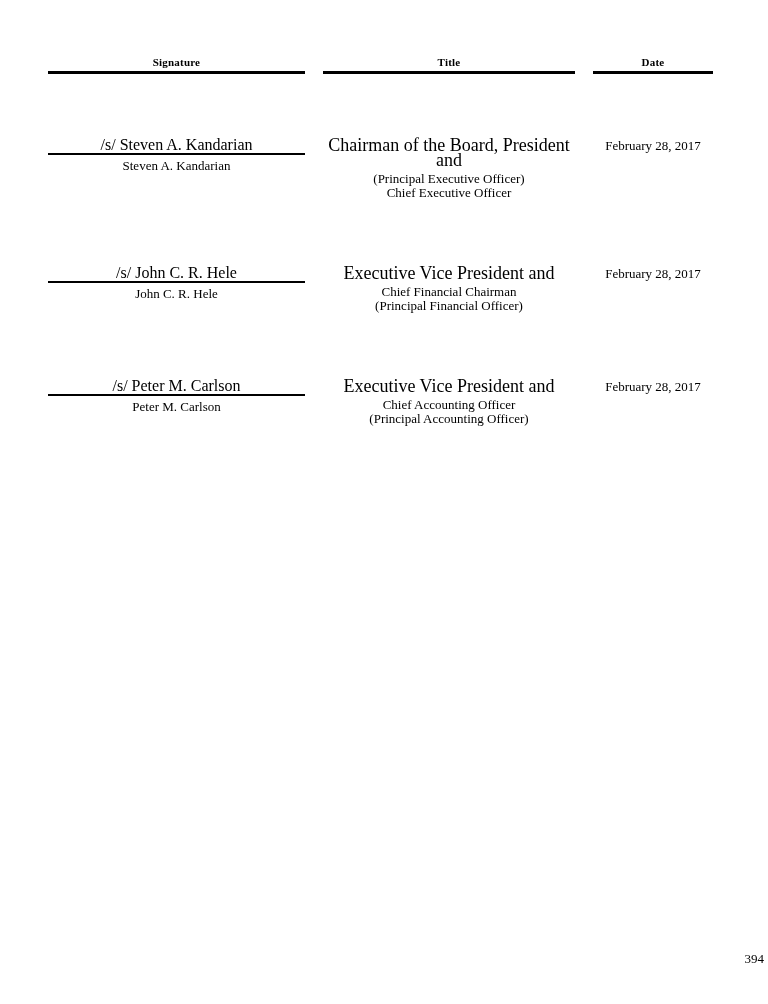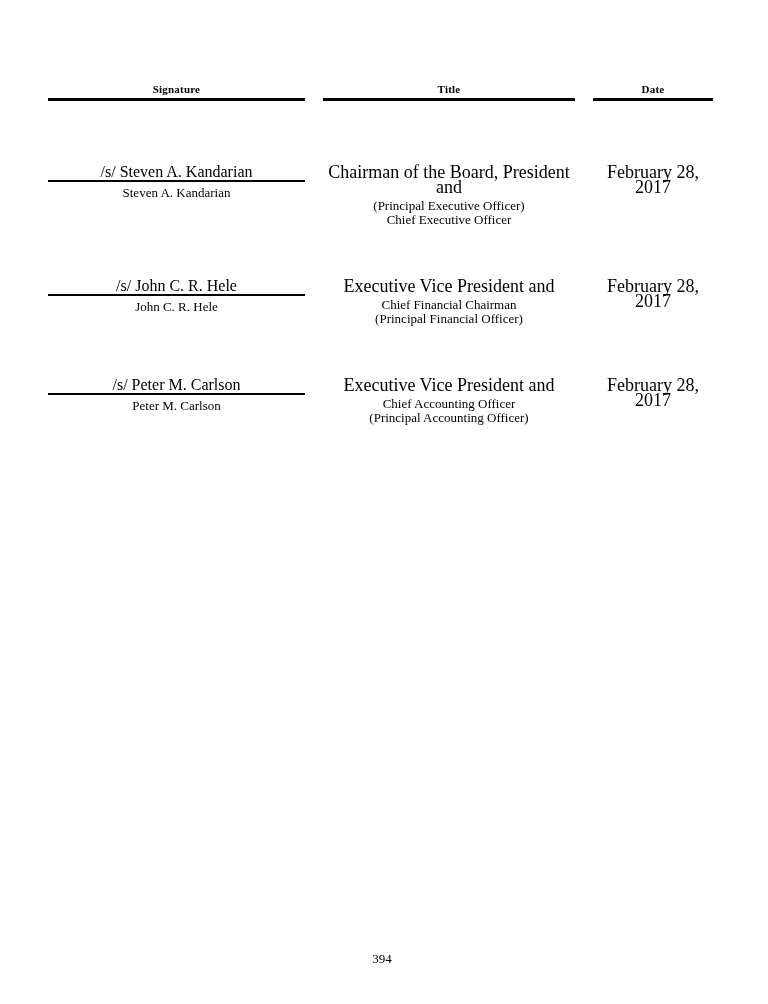--- a/index.html
+++ b/index.html
@@ -29,32 +29,31 @@
   .col-title { width: 252px; }
   .col-date  { width: 120px; }
   .col-sig, .col-title, .col-date { text-align: center; }
 
   
   .hdr-label {
     font-size: 11px;
     font-weight: bold;
     line-height: 13px;
     letter-spacing: 0.2px;
-    margin-top: 27px;
   }
   .rule-heavy {
     margin-top: 2px;
     height: 1px;
     border-top: 2px solid #000000;
     border-bottom: 1px solid #000000;
   }
 
   
   .body-rows { margin-top: 63px; }
-  .sig-row { margin-top: 51px; }
+  .sig-row { margin-top: 65px; }
   .sig-row:first-child { margin-top: 0; }
   .sig-slash {
     font-size: 16px;
     line-height: 15px;
     border-bottom: 2px solid #000000;
     padding-bottom: 1px;
   }
   .sig-name {
     font-size: 13px;
     line-height: 15px;
@@ -64,30 +63,30 @@
     font-size: 18px;
     line-height: 15px;
     padding-top: 1px;
   }
   .title-rest {
     margin-top: 4px;
     font-size: 13px;
     line-height: 14px;
   }
   .date-cell {
-    font-size: 18px;
+    font-size: 13px;
     line-height: 15px;
     padding-top: 1px;
   }
   .page-number {
     position: absolute;
     left: 0;
     right: 4px;
     top: 951px;
-    text-align: center;
+    text-align: right;
     font-size: 13px;
     line-height: 15px;
   }
 </style>
 </head>
 <body>
 
 <div class="page">
 
   <div class="sig-table">

